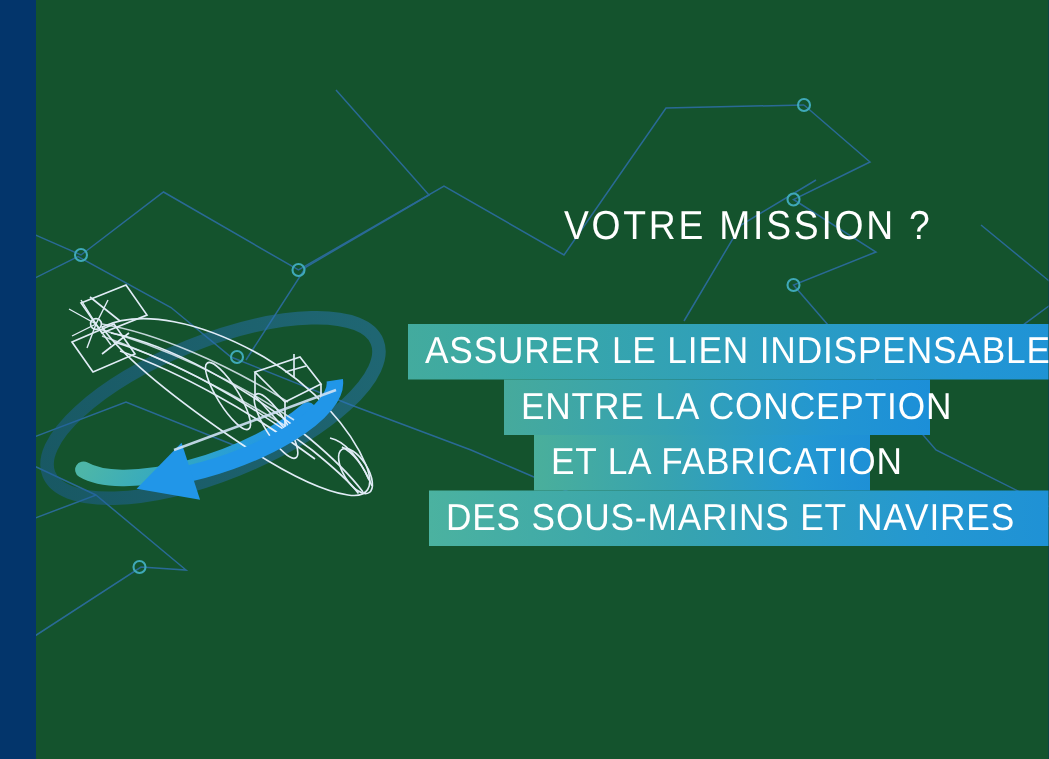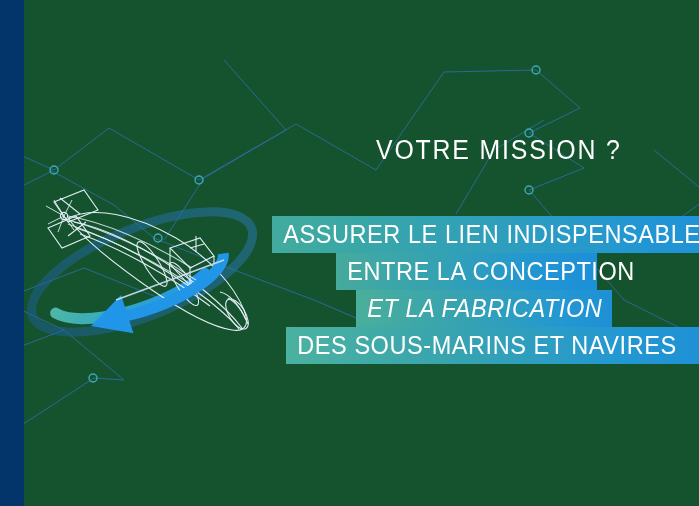--- a/index.html
+++ b/index.html
@@ -57,24 +57,24 @@
     line-height: 37px;
     white-space: nowrap;
     font-weight: 400;
     transform: scaleX(0.94);
     transform-origin: left center;
     padding-left: 12px;
     padding-right: 12px;
   }
   .b1 { margin-left: 248px; width: 516px;
         background: linear-gradient(90deg,#43ab9e 0%,#3aa8a5 14%,#2f9fbb 42%,#2296d4 72%,#1b8ed6 100%); }
-  .b2 { margin-left: 312px; width: 261px;
+  .b2 { margin-left: 312px; width: 284px;
         background: linear-gradient(90deg,#46aa9c 0%,#35a2b2 38%,#2296d2 76%,#1c8fd8 100%); }
-  .b3 { margin-left: 332px; width: 256px;
-        background: linear-gradient(90deg,#4aaf9b 0%,#37a3b0 40%,#2398d2 80%,#1e90d6 100%); font-style: italic; }
+  .b3 { margin-left: 332px; width: 224px;
+        background: linear-gradient(90deg,#4aaf9b 0%,#37a3b0 40%,#2398d2 80%,#1e90d6 100%); }
   .b4 { margin-left: 262px; width: 444px;
         background: linear-gradient(90deg,#4bb2a0 0%,#38a4ae 36%,#2498d1 74%,#1d8fd7 100%); }
 </style>
 </head>
 <body>
 
 <div id="stage">
 
   <svg id="bg-network" viewBox="0 0 699 506" xmlns="http://www.w3.org/2000/svg">
     <g stroke="#2e6ea8" stroke-width="1" fill="none" opacity="0.85">

